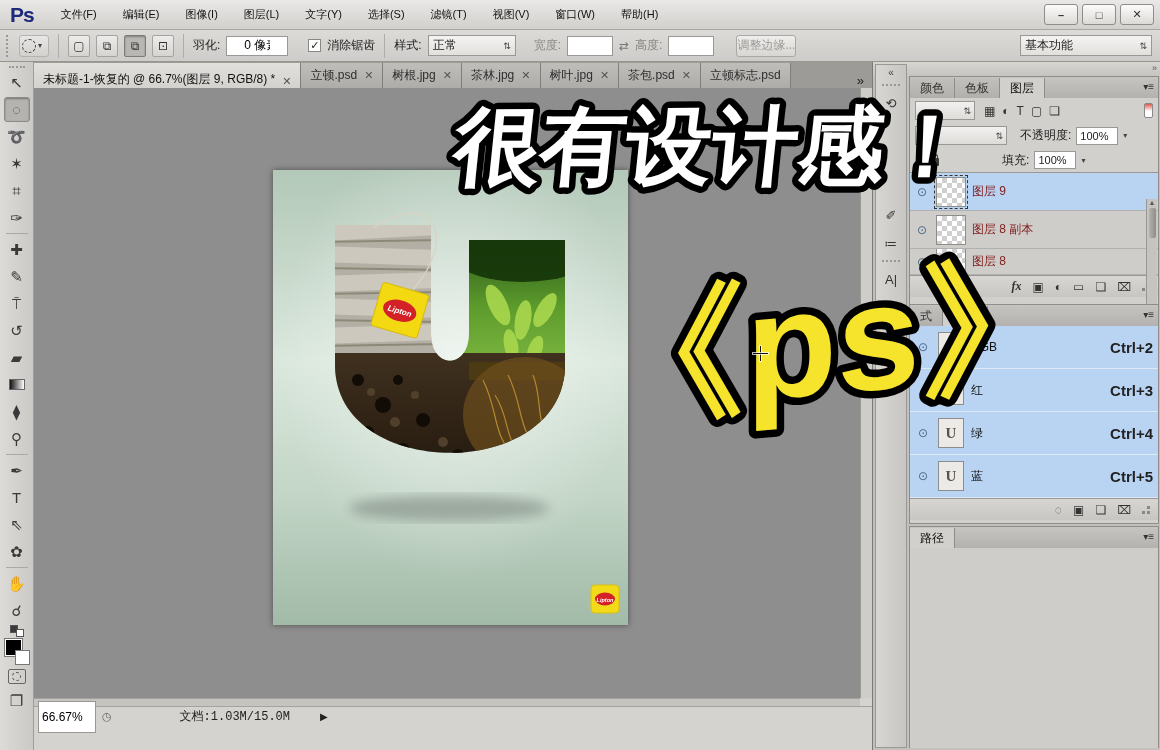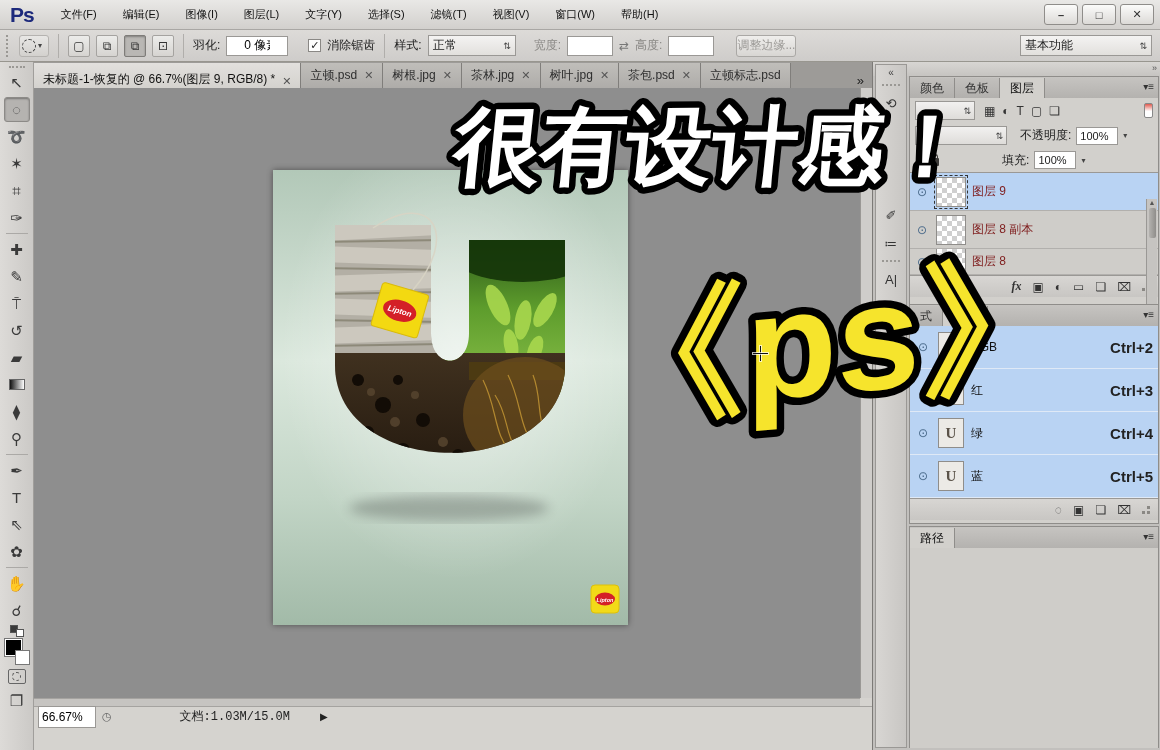--- a/index.html
+++ b/index.html
@@ -74,21 +74,21 @@
   .tab-overflow { margin-left:auto; padding:0 8px; font-size:13px; color:#222; }
 
   .canvas { position:absolute; left:34px; top:88px; width:826px; height:610px; background:#8e8e8e; }
   .vscroll { position:absolute; left:860px; top:88px; width:12px; height:610px; background:#cfcdca; border-left:1px solid #9a9895; }
   .hgroove { position:absolute; left:34px; top:698px; width:826px; height:8px; background:#c6c4c1; border-top:1px solid #a5a3a0; }
   .poster { position:absolute; left:273px; top:170px; width:355px; height:455px; box-shadow:0 0 6px rgba(0,0,0,.45); }
 
   
   .statusbar { position:absolute; left:34px; top:706px; width:838px; height:20px;
     background:#d5d3cf; border-top:1px solid #a5a3a0; display:flex; align-items:center; gap:6px; padding:0 4px; font-size:12px; }
-  .zoom-box { width:58px; height:22px; background:#fff; border:1px solid #9a9895; padding:0 3px; font-size:12px; }
+  .zoom-box { width:58px; height:32px; background:#fff; border:1px solid #9a9895; padding:0 3px; font-size:12px; }
   .status-icon { color:#666; font-size:11px; }
   .doc-size { margin-left:62px;font-family:Liberation Mono, monospace; }
   .status-play { margin-left:24px; font-size:10px; color:#222; }
   .bottombar { position:absolute; left:0px; top:726px; width:1160px; height:24px; background:#b5b3b0; display:flex; align-items:flex-end; }
   .btab { height:20px; padding:0 12px; display:flex; align-items:center; font-size:12px; color:#222;
     background:linear-gradient(#dddbd8,#cac8c5); border-right:1px solid #8d8b88; }
   .btab.second { background:linear-gradient(#cfcdca,#bbb9b6); }
 
   
   .dock { position:absolute; left:872px; top:62px; width:288px; height:688px; background:#c2c0bd; border-left:1px solid #7c7a77; }

